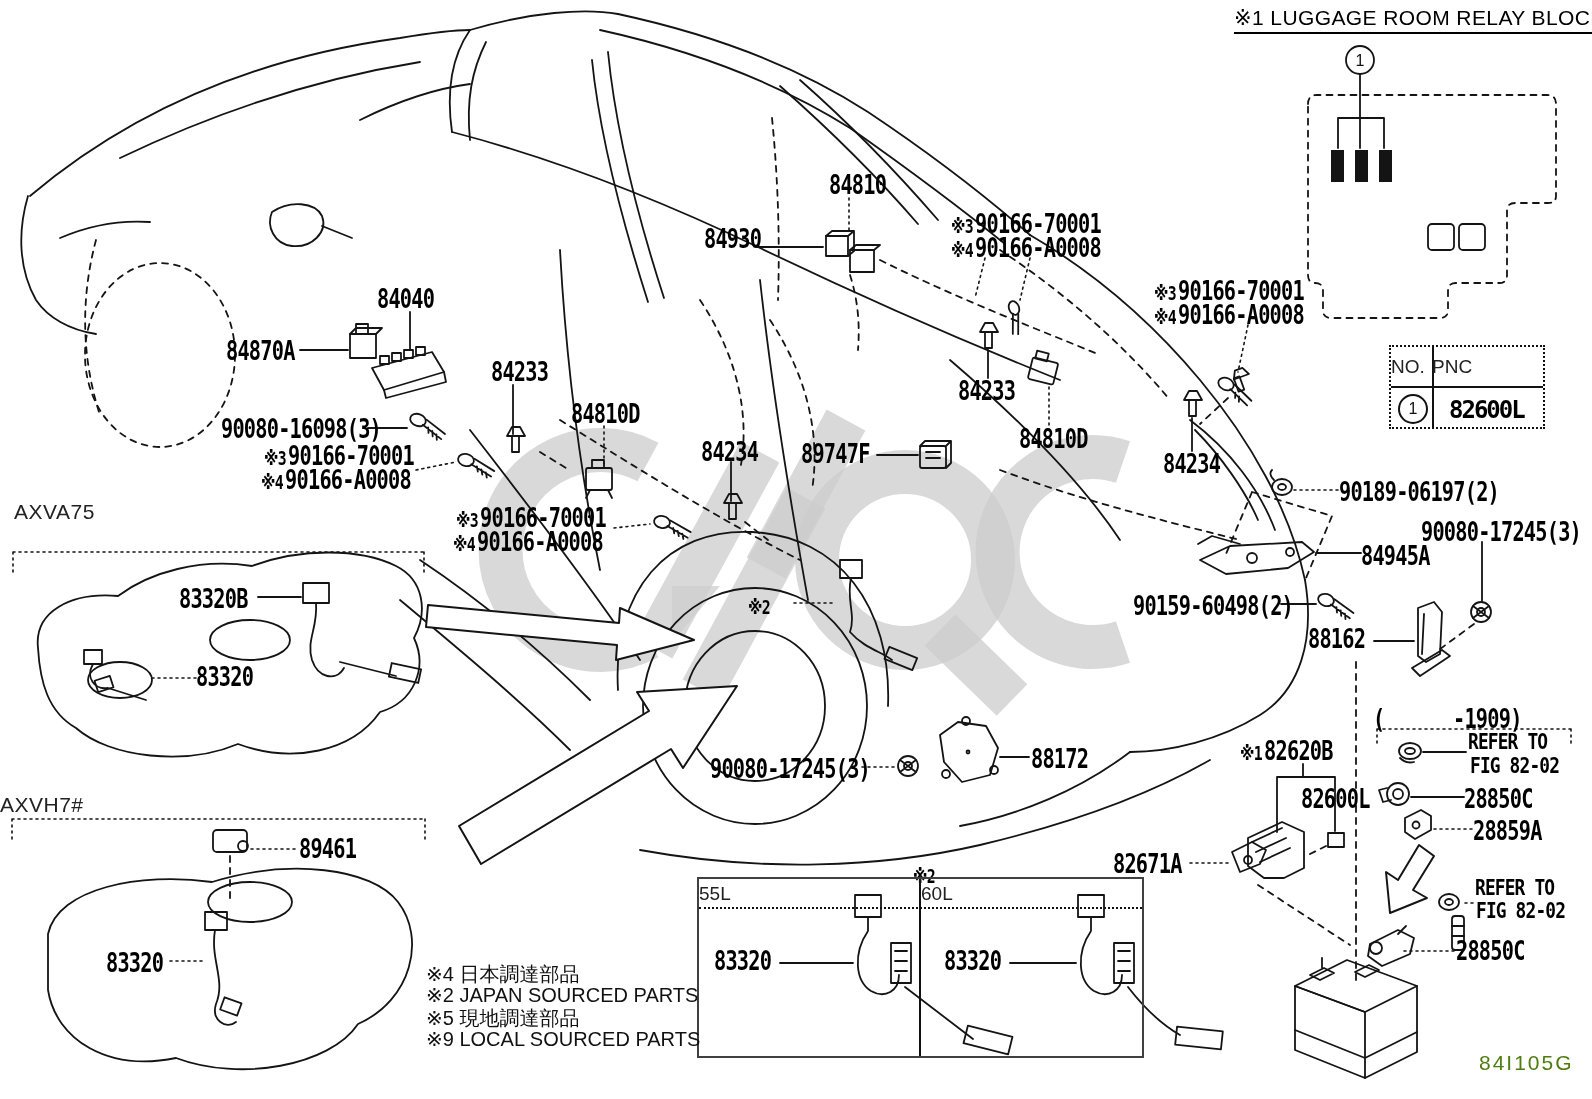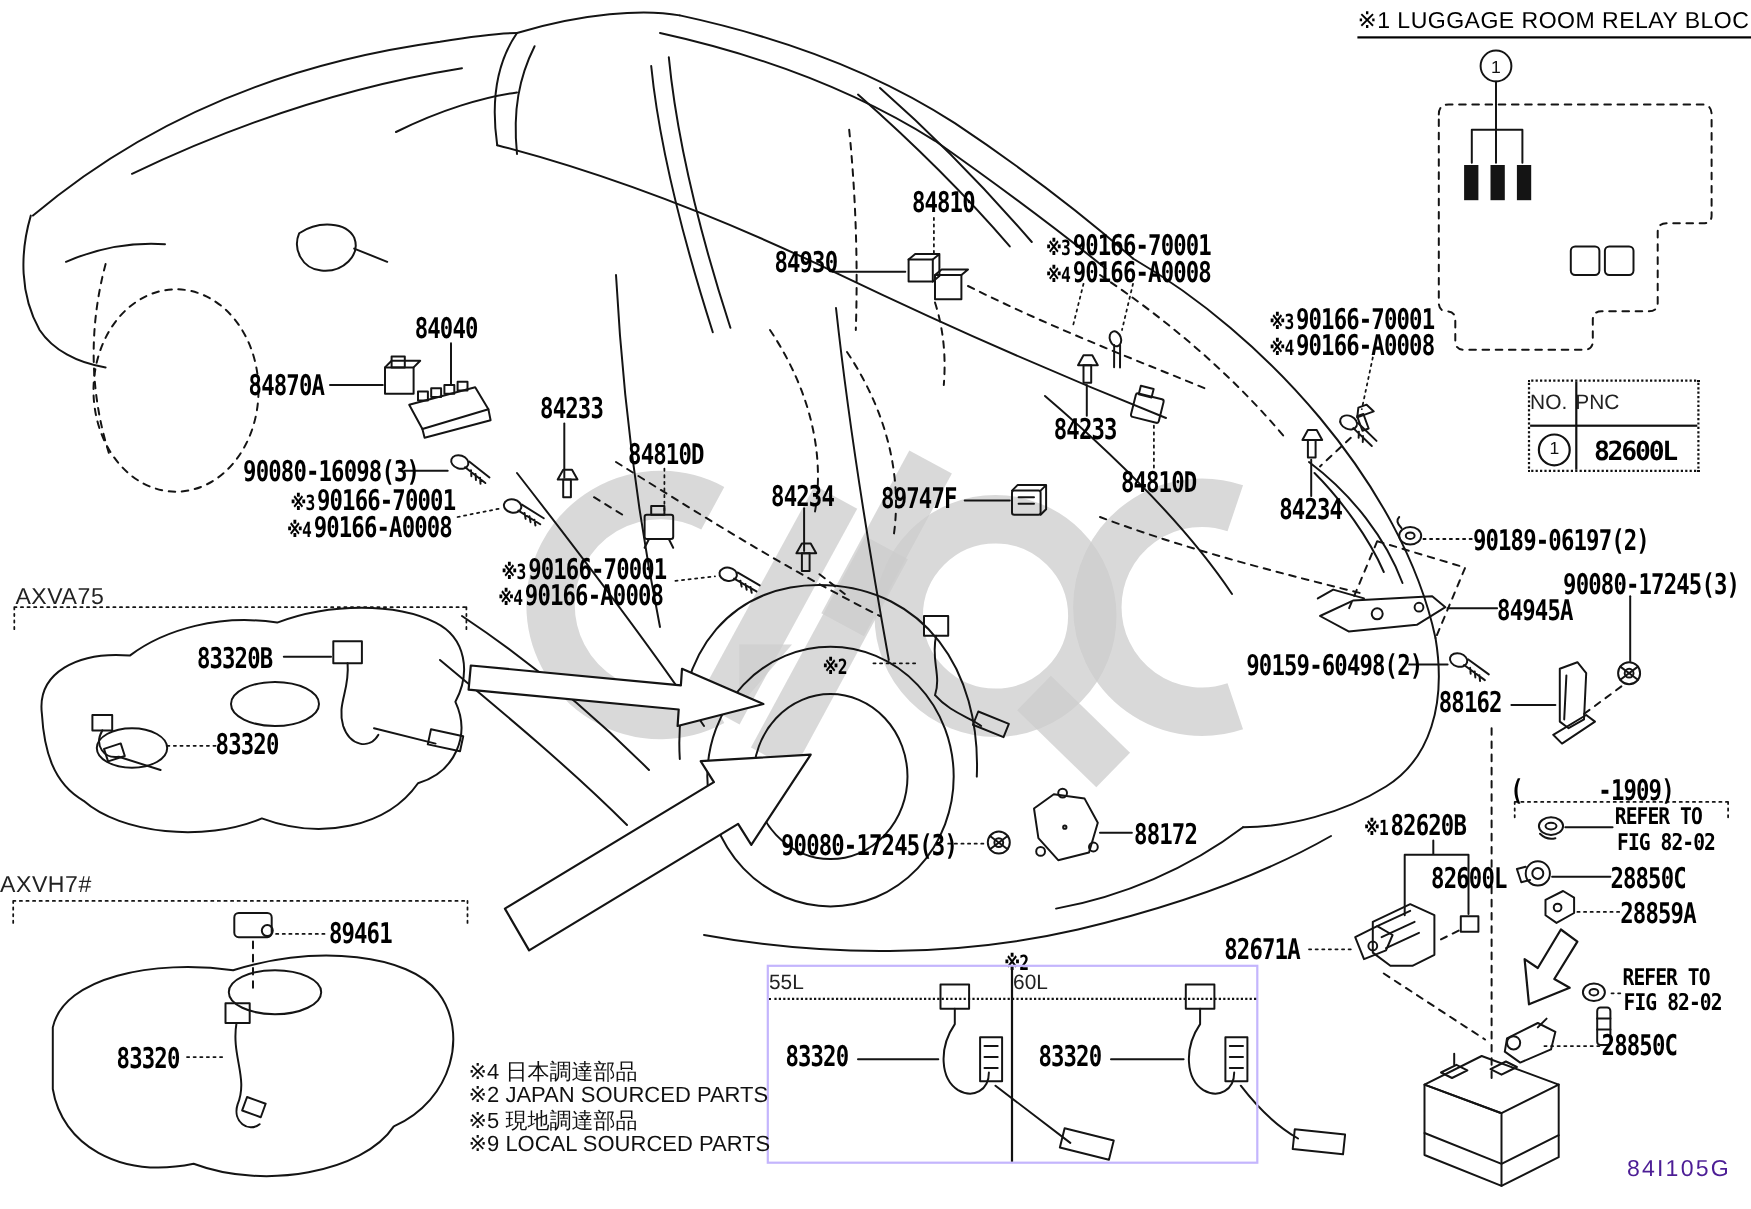--- a/index.html
+++ b/index.html
@@ -19,25 +19,25 @@
   .lbl{position:absolute;white-space:nowrap;color:#000}
   .pn{font:700 26px "DejaVu Sans Mono","Liberation Mono",monospace;letter-spacing:-1px;
       transform:scaleX(.78);transform-origin:0 0}
   .pn .mk{font-size:19px;margin-right:3px;font-family:"DejaVu Sans Mono","DejaVu Sans",monospace}
   .sec{font:21px "Liberation Sans","DejaVu Sans",sans-serif;letter-spacing:.5px;color:#222}
   .hdr{font:19px "Liberation Sans","DejaVu Sans",sans-serif;color:#222;}
   .note{font:20px "Liberation Sans","DejaVu Sans",sans-serif;color:#111}
   .title{font:21px "Liberation Sans","DejaVu Sans",sans-serif;letter-spacing:.4px;
          border-bottom:2px solid #000;padding-bottom:2px}
   .ref{font:700 21px "DejaVu Sans Mono",monospace;letter-spacing:-1px;transform:scaleX(.85);transform-origin:0 0}
-  .fig{font:21px "Liberation Sans",sans-serif;letter-spacing:2px;color:#4c1d95}
+  .fig{font:21px "Liberation Sans",sans-serif;letter-spacing:2px;color:#4d7c0f}
   .pre{white-space:pre}
   .circ{display:inline-flex;width:26px;height:26px;border:2px solid #111;border-radius:50%;
         align-items:center;justify-content:center;font:16px "Liberation Sans",sans-serif}
-  .vtable{position:absolute;border:2px solid #c4b5fd}
+  .vtable{position:absolute;border:2px solid #404040}
   .vtable .vdiv{position:absolute;top:0;bottom:0;width:2px;background:#111}
   .vtable .hdot{position:absolute;left:0;right:0;border-top:2px dotted #111}
   .vtable .vt-h{position:absolute;top:4px}
   .ptable{position:absolute;border:2px dotted #111}
   .ptable .pv{position:absolute;top:0;bottom:0;width:2px;background:#111}
   .ptable .ph{position:absolute;left:0;right:0;height:2px;background:#111}
   .pn2{font:700 24px "DejaVu Sans Mono",monospace;letter-spacing:-2px}
 </style>
 </head>
 <body>
@@ -421,21 +421,21 @@
 
 <div class="lbl pn" style="left:1339px;top:477px">90189-06197(2)</div>
 <div class="lbl pn" style="left:1421px;top:517px">90080-17245(3)</div>
 <div class="lbl pn" style="left:1361px;top:541px">84945A</div>
 <div class="lbl pn" style="left:1133px;top:591px">90159-60498(2)</div>
 <div class="lbl pn" style="left:1308px;top:624px">88162</div>
 
 <div class="lbl pn" style="left:456px;top:503px"><span class="mk">※3</span><span>90166-70001</span></div>
 <div class="lbl pn" style="left:453px;top:527px"><span class="mk">※4</span><span>90166-A0008</span></div>
 
-<div class="lbl sec" style="left:14px;top:531px">AXVA75</div>
+<div class="lbl sec" style="left:14px;top:500px">AXVA75</div>
 <div class="lbl pn" style="left:179px;top:584px">83320B</div>
 <div class="lbl pn" style="left:196px;top:662px">83320</div>
 
 <div class="lbl sec" style="left:0;top:793px">AXVH7#</div>
 <div class="lbl pn" style="left:299px;top:834px">89461</div>
 <div class="lbl pn" style="left:106px;top:948px">83320</div>
 
 <div class="lbl pn" style="left:748px;top:590px"><span class="mk">※2</span></div>
 <div class="lbl pn" style="left:710px;top:754px">90080-17245(3)</div>
 <div class="lbl pn" style="left:1031px;top:744px">88172</div>

